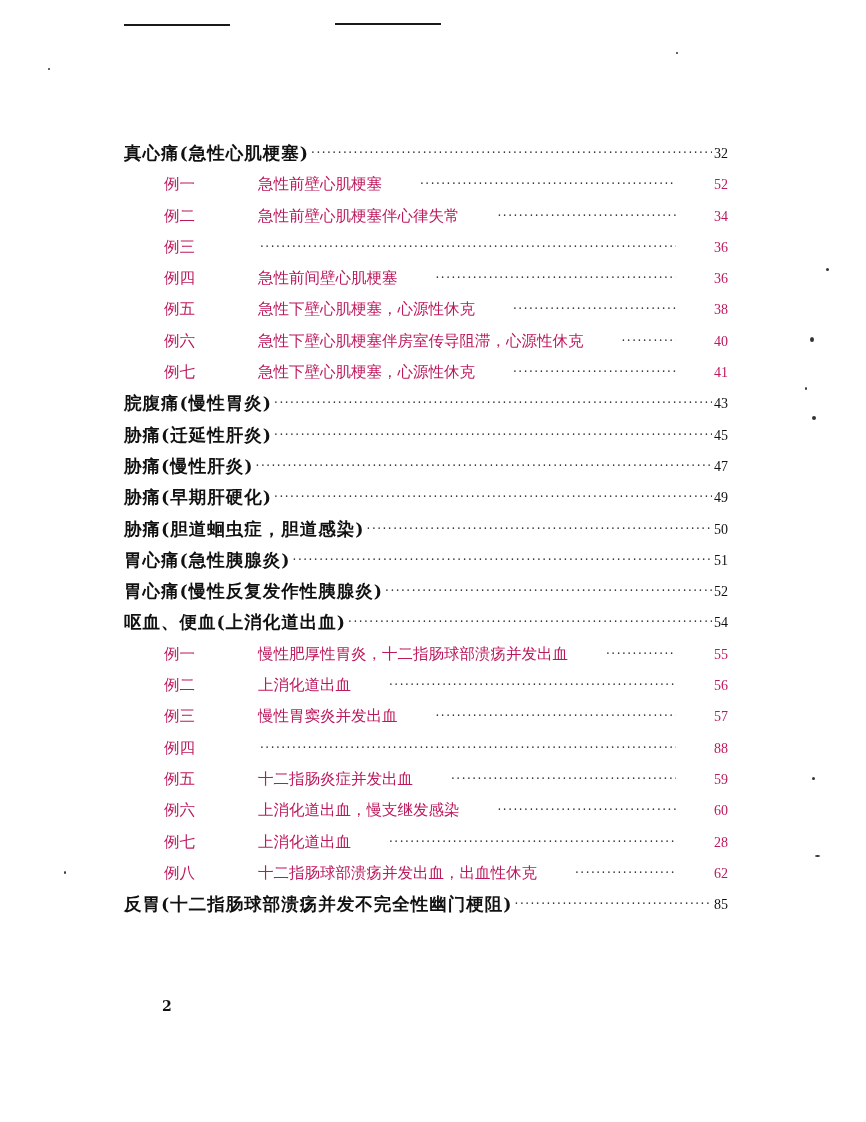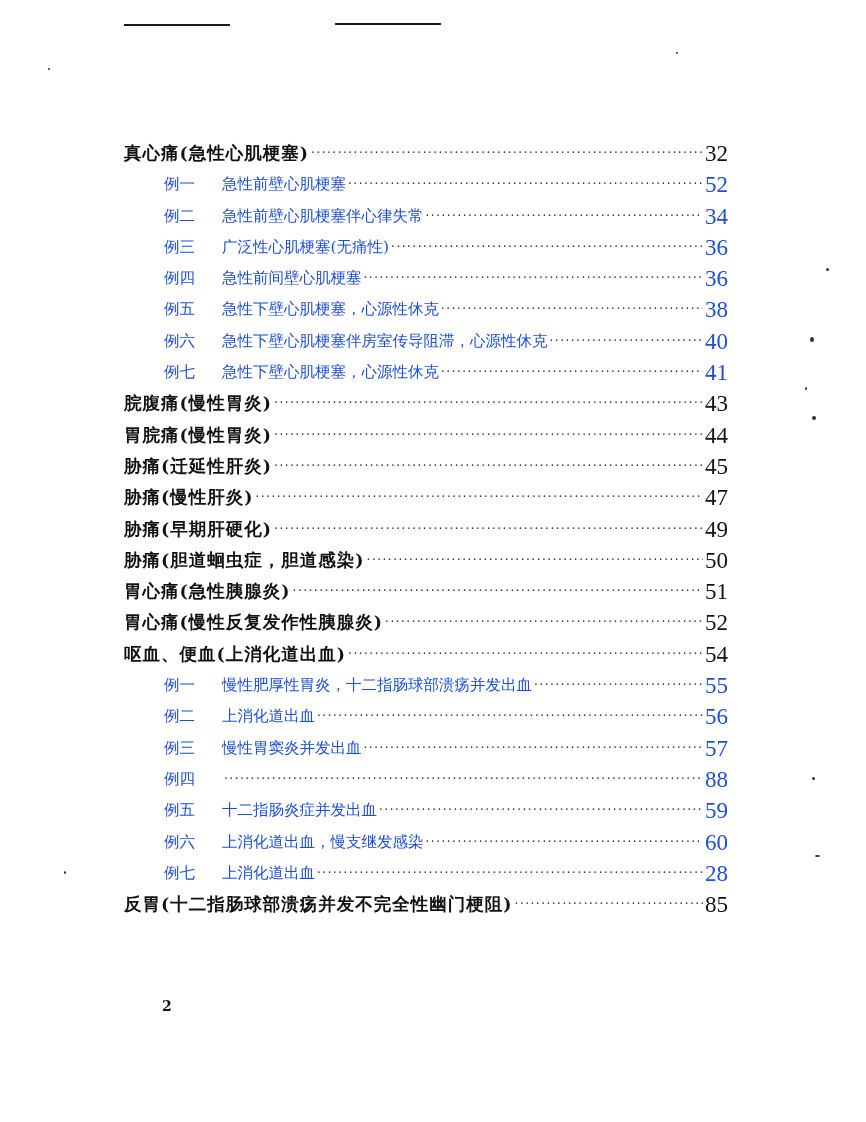--- a/index.html
+++ b/index.html
@@ -3,27 +3,27 @@
 <meta charset="utf-8">
 <style>
   html, body { margin: 0; padding: 0; background: #ffffff; }
   body { width: 866px; height: 1122px; position: relative; overflow: hidden;
          font-family: "DejaVu Serif", "Liberation Serif", serif; color: #111; }
   .rule { position: absolute; height: 2px; background: #1a1a1a; }
   .toc { position: absolute; left: 124px; top: 138px; width: 604px; }
   .row { display: flex; align-items: flex-end; height: 31.3px; line-height: 31.3px;
          font-size: 17px; white-space: nowrap; }
   .row.main { font-weight: bold; letter-spacing: 1px; font-size: 17.5px; }
-  .row.sub { padding-left: 40px; font-size: 15.5px; color: #1d4ed8; }
+  .row.sub { padding-left: 40px; font-size: 15.5px; color: #be185d; gap: 36px; }
   .row .ex { display: inline-block; width: 58px; }
   .row .leader { flex: 1; overflow: hidden; margin: 0 2px; color: #333;
                  font-weight: normal; letter-spacing: 1.5px; font-size: 12px; }
   .row .leader::before { content: "··································································································································"; }
   .row .page { font-family: "Liberation Serif", serif; font-weight: normal;
-               font-size: 23px; letter-spacing: 0; }
+               font-size: 14px; letter-spacing: 0; }
   .folio { position: absolute; left: 162px; top: 998px; font-weight: bold; font-size: 14px; }
   .speck { position: absolute; background: #333; border-radius: 50%; }
 </style>
 </head>
 <body>
 
 <div class="rule" style="left:124px;top:24px;width:106px;"></div>
 <div class="rule" style="left:335px;top:23px;width:106px;"></div>
 
 <div class="toc" id="toc">
@@ -39,21 +39,20 @@
       <span class="page">52</span>
     </div>
     <div class="row sub">
       <span class="ex">例二</span>
       <span class="title">急性前壁心肌梗塞伴心律失常</span>
       <span class="leader"></span>
       <span class="page">34</span>
     </div>
     <div class="row sub">
       <span class="ex">例三</span>
-      <span class="title">广泛性心肌梗塞(无痛性)</span>
       <span class="leader"></span>
       <span class="page">36</span>
     </div>
     <div class="row sub">
       <span class="ex">例四</span>
       <span class="title">急性前间壁心肌梗塞</span>
       <span class="leader"></span>
       <span class="page">36</span>
     </div>
     <div class="row sub">
@@ -71,25 +70,20 @@
     <div class="row sub">
       <span class="ex">例七</span>
       <span class="title">急性下壁心肌梗塞，心源性休克</span>
       <span class="leader"></span>
       <span class="page">41</span>
     </div>
     <div class="row main">
       <span class="title">脘腹痛(慢性胃炎)</span>
       <span class="leader"></span>
       <span class="page">43</span>
-    </div>
-    <div class="row main">
-      <span class="title">胃脘痛(慢性胃炎)</span>
-      <span class="leader"></span>
-      <span class="page">44</span>
     </div>
     <div class="row main">
       <span class="title">胁痛(迁延性肝炎)</span>
       <span class="leader"></span>
       <span class="page">45</span>
     </div>
     <div class="row main">
       <span class="title">胁痛(慢性肝炎)</span>
       <span class="leader"></span>
       <span class="page">47</span>
@@ -153,20 +147,26 @@
       <span class="title">上消化道出血，慢支继发感染</span>
       <span class="leader"></span>
       <span class="page">60</span>
     </div>
     <div class="row sub">
       <span class="ex">例七</span>
       <span class="title">上消化道出血</span>
       <span class="leader"></span>
       <span class="page">28</span>
     </div>
+    <div class="row sub">
+      <span class="ex">例八</span>
+      <span class="title">十二指肠球部溃疡并发出血，出血性休克</span>
+      <span class="leader"></span>
+      <span class="page">62</span>
+    </div>
     <div class="row main">
       <span class="title">反胃(十二指肠球部溃疡并发不完全性幽门梗阻)</span>
       <span class="leader"></span>
       <span class="page">85</span>
     </div>
   </div>
 
 <div class="folio">2</div>
 
 <div class="speck" style="left:826px;top:268px;width:3px;height:3px;"></div>

